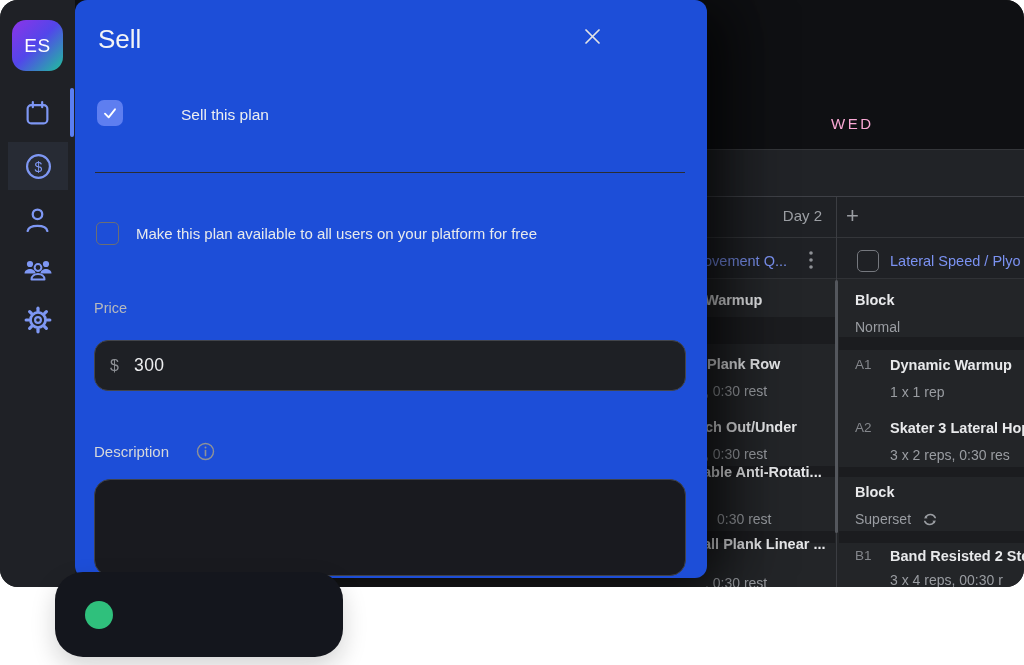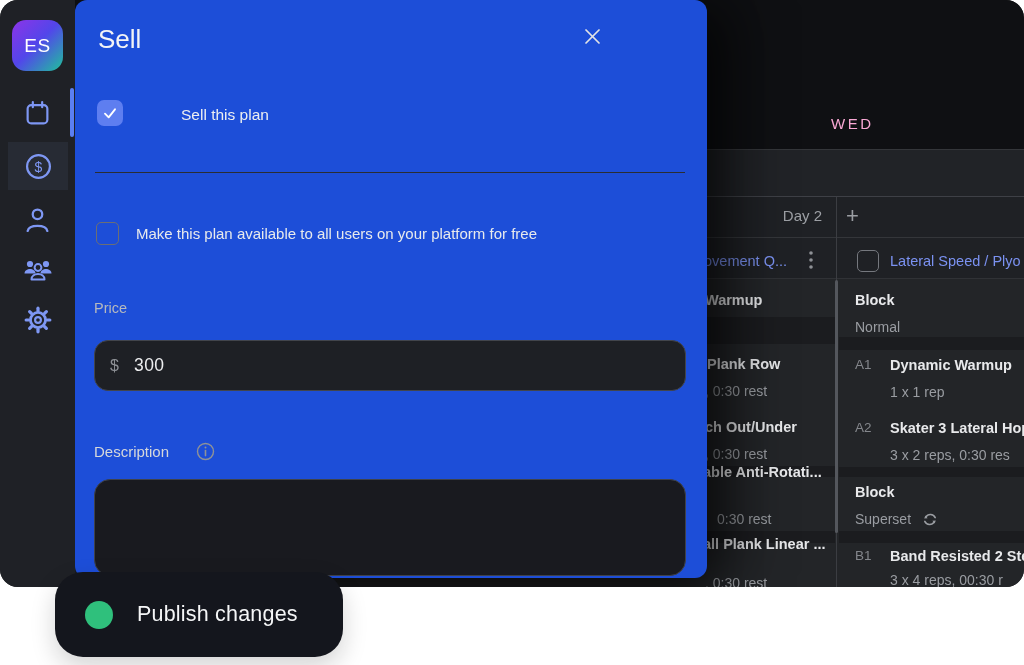--- a/index.html
+++ b/index.html
@@ -251,15 +251,14 @@
             <circle cx="13" cy="13" r="7" fill="none" stroke="#7e97f3" stroke-width="2.6"></circle>
             <circle cx="13" cy="13" r="2.7" fill="none" stroke="#7e97f3" stroke-width="2"></circle>
           </svg>
         </span>
       </div>
     </div>
   </div>
 
   <div class="publish">
     <div class="pub-dot"></div>
-    <div class="pub-label">Publish changes</div>
   </div>
 </div>
 
 </body></html>

